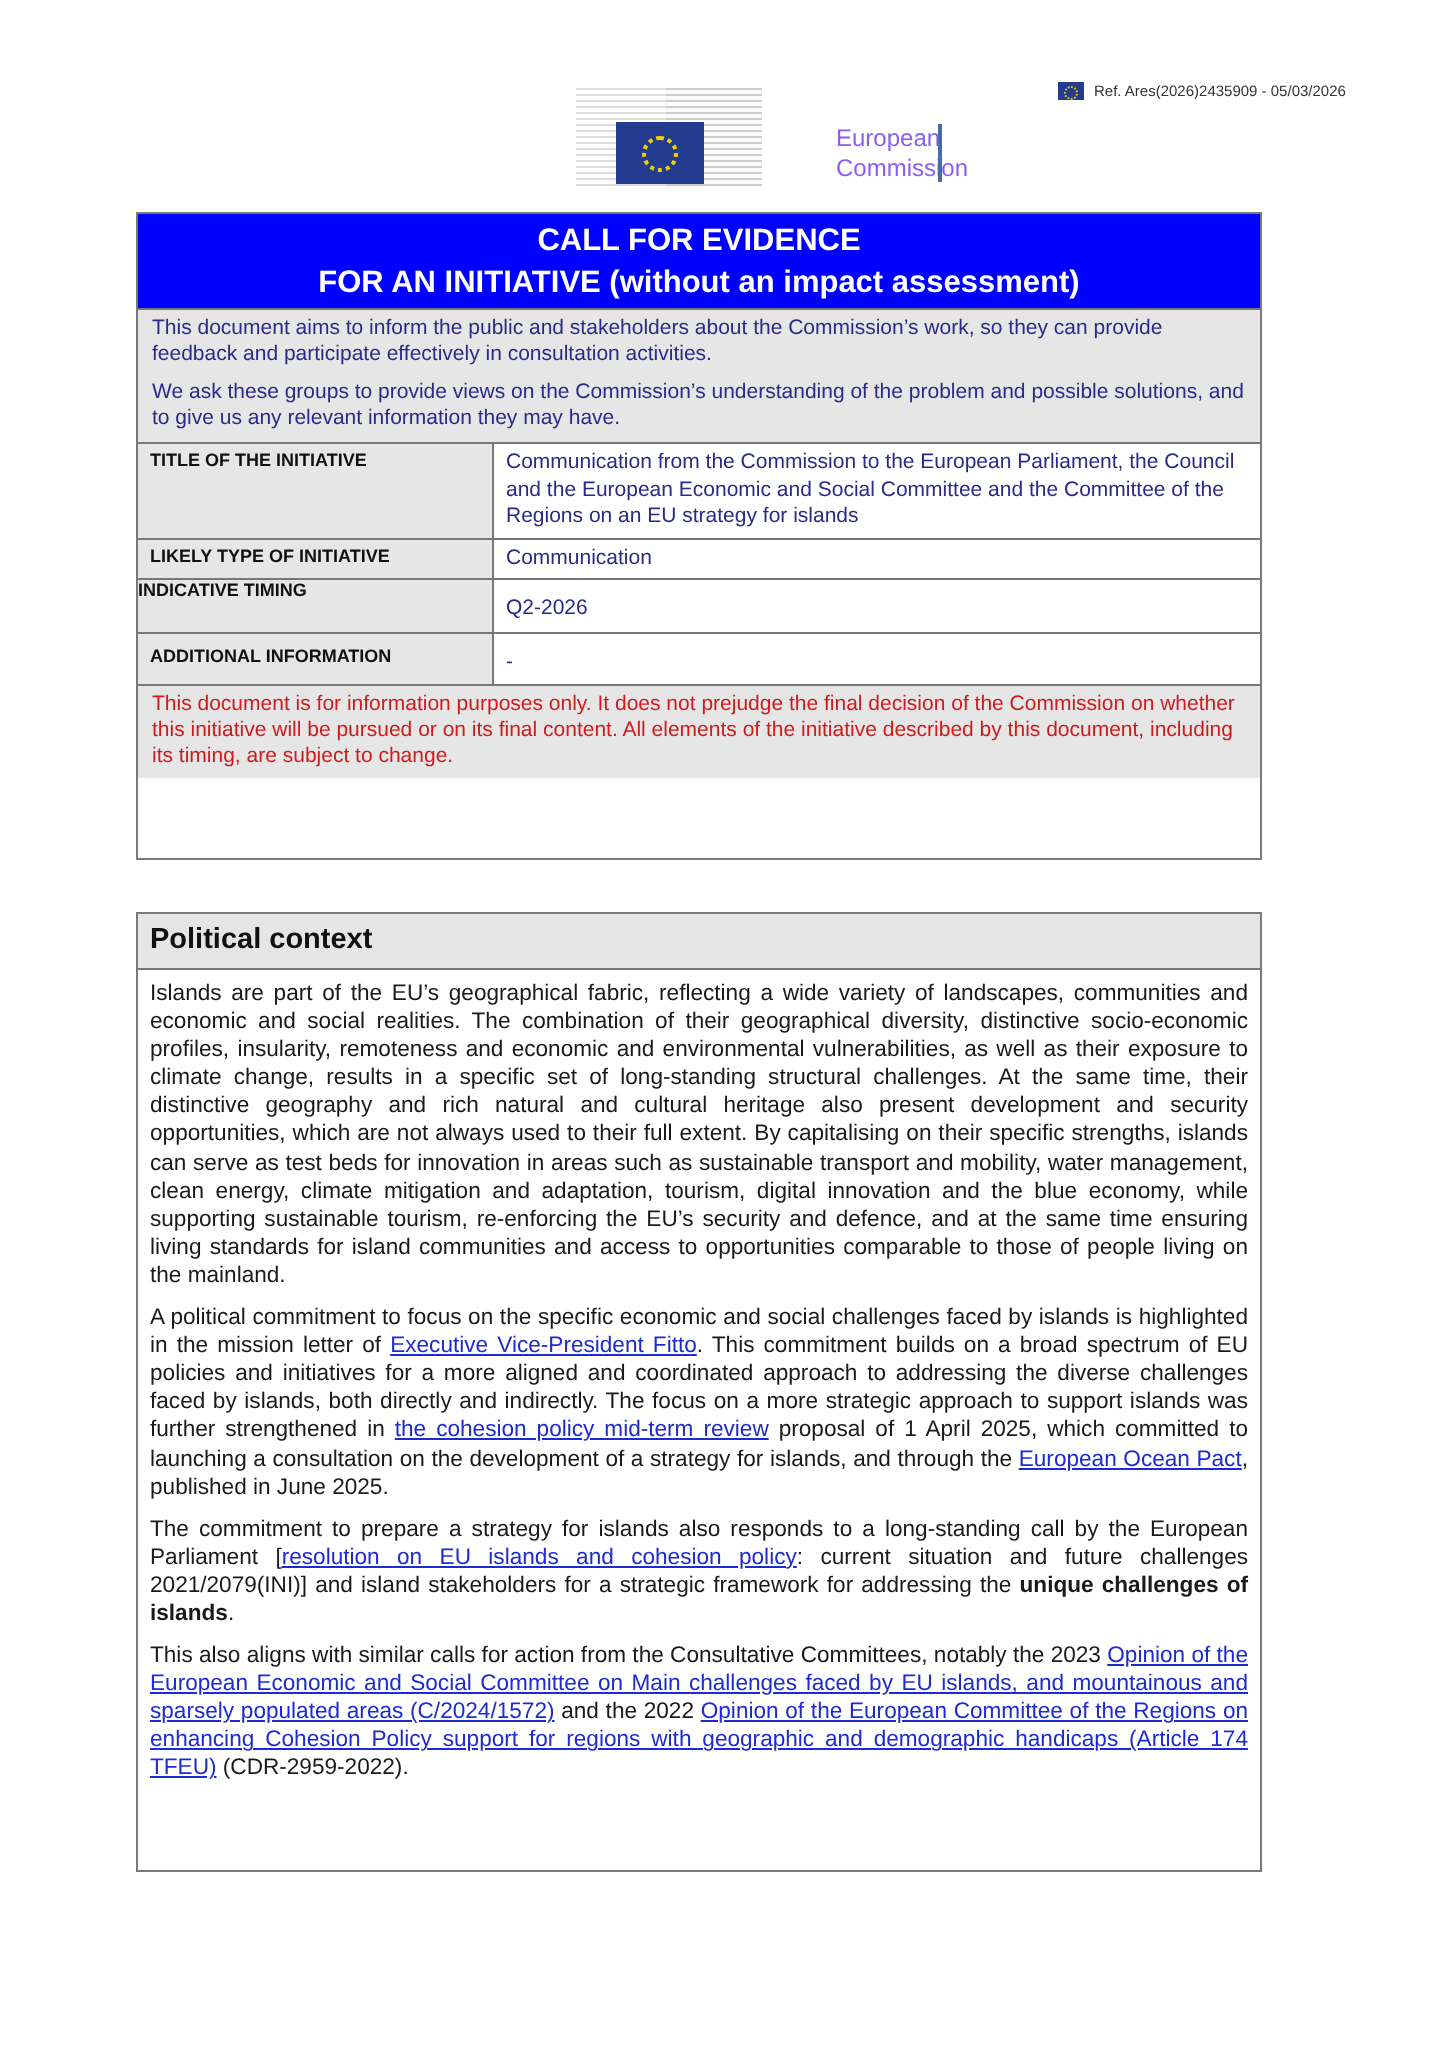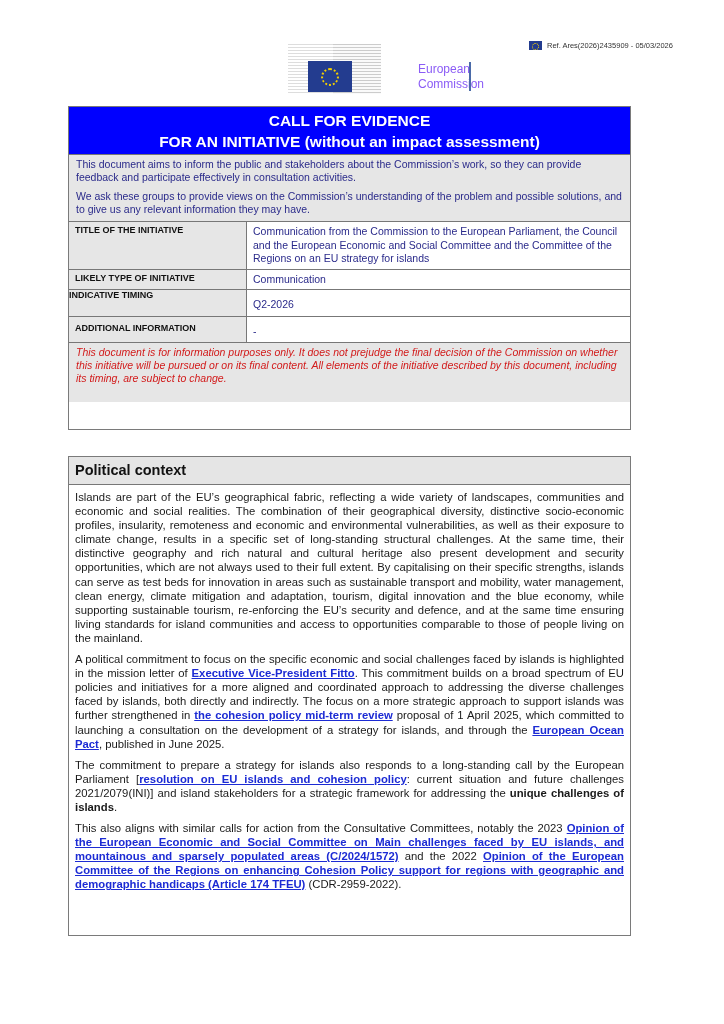--- a/index.html
+++ b/index.html
@@ -21,28 +21,28 @@
   .box { position: absolute; left: 68px; width: 563px; border: 1.5px solid #7a7a7a; box-sizing: border-box; }
   .box1 { top: 106px; height: 324px; }
   .hdr { background: #0000ff; color: #fff; text-align: center; font-weight: bold; font-size: 15.5px; line-height: 21px; padding: 3px 0 2px; border-bottom: 1px solid #777; }
   .intro { background: #e6e6e6; font-size: 10.5px; color: #2a2a8a; padding: 3px 7px 5px; line-height: 13px; border-bottom: 1px solid #777; }
   .intro p { margin: 0 0 6px; }
   .intro p:last-child { margin: 0; }
   table.meta { width: 100%; border-collapse: collapse; font-size: 10.5px; }
   table.meta td { border-bottom: 1px solid #777; padding: 3px 6px; vertical-align: top; }
   table.meta td.k { width: 165px; background: #e6e6e6; border-right: 1px solid #777; font-weight: bold; font-size: 9px; text-transform: uppercase; color: #111; }
   table.meta td.v { color: #2a2a8a; line-height: 13.5px; }
-  .disc { background: #e6e6e6; color: #d21a1a; font-style: italic; font-size: 10.5px; line-height: 13px; padding: 3px 7px 17px; }
+  .disc { background: #e6e6e6; color: #d21a1a; font-size: 10.5px; line-height: 13px; padding: 3px 7px 4px; }
 
   .box2 { top: 456px; height: 480px; }
   .hdr2 { background: #0000ff; color: #fff; text-align: center; font-weight: bold; font-size: 13.5px; padding: 5px 0; border-bottom: 1px solid #777; }
   .subhdr { background: #e5e5e5; font-weight: bold; font-size: 14.5px; padding: 5px 6px 6px; border-bottom: 1px solid #777; }
   .body { padding: 5px 6px; font-size: 11.3px; line-height: 14.1px; text-align: justify; color: #1a1a1a; }
   .body p { margin: 0 0 7px; }
-  .body a { color: #1c2bd4; text-decoration: underline; font-weight: bold; }
+  .body a { color: #1c2bd4; text-decoration: underline; }
   .body b { font-weight: bold; margin-top: 36px; }
 </style>
 </head>
 <body>
 
 <div class="ref">
   <span class="flag"></span>
   <span>Ref. Ares(2026)2435909 - 05/03/2026</span>
 </div>
 

